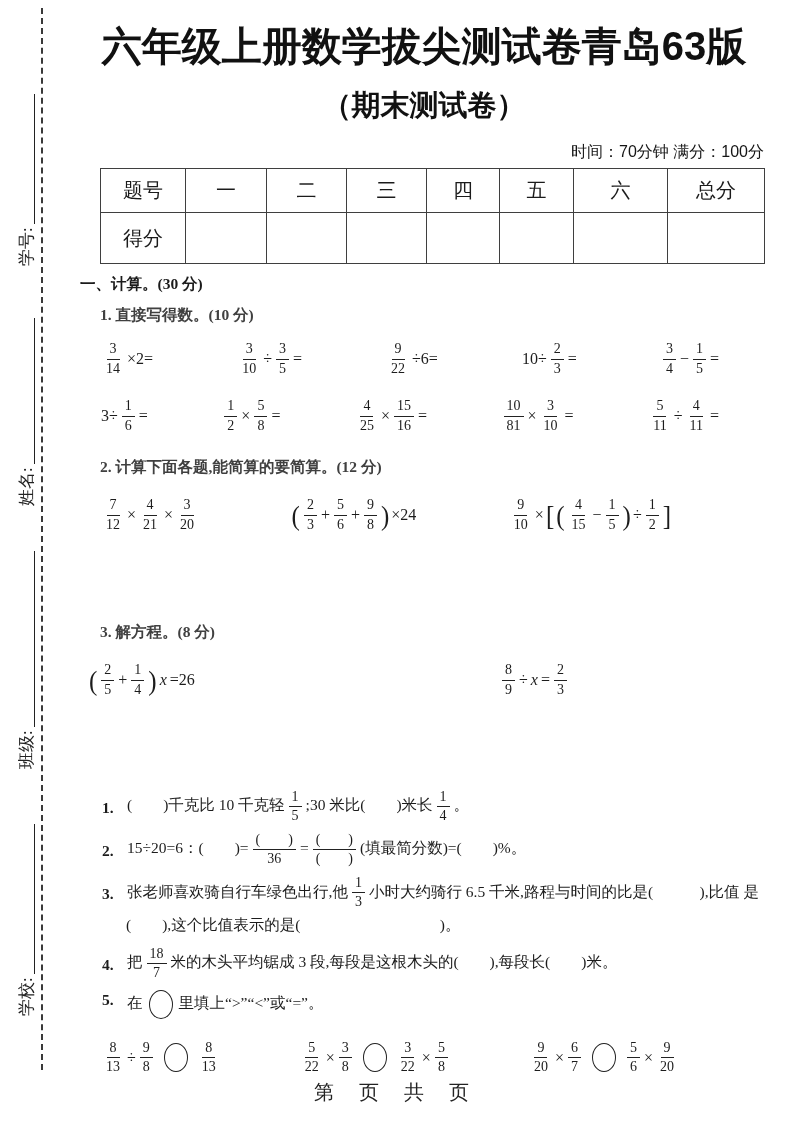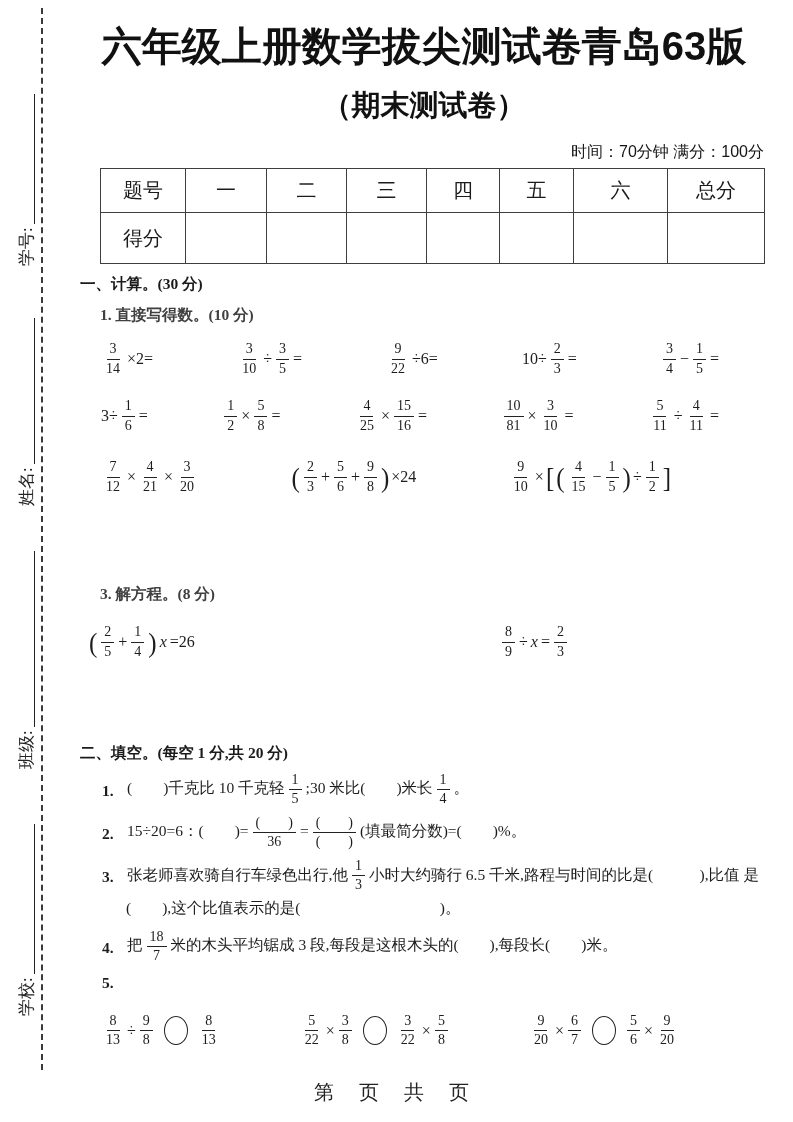--- a/index.html
+++ b/index.html
@@ -257,20 +257,21 @@
         </span>
         <span class="tx">÷</span>
         <span class="frac">
           <span class="num">4</span>
           <span class="den">11</span>
         </span>
         <span class="tx">=</span>
       </span>
   </div>
 
+  <div class="sub-h gap-s2">2. 计算下面各题,能简算的要简算。(12 分)</div>
   <div class="math-row row-simplify">
     <span class="expr">
         <span class="frac">
           <span class="num">7</span>
           <span class="den">12</span>
         </span>
         <span class="tx">×</span>
         <span class="frac">
           <span class="num">4</span>
           <span class="den">21</span>
@@ -354,21 +355,20 @@
         <span class="it">x</span>
         <span class="tx">=</span>
         <span class="frac">
           <span class="num">2</span>
           <span class="den">3</span>
         </span>
       </span>
   </div>
   <div class="workspace-b"></div>
 
-  <div class="sec-h">二、填空。(每空 1 分,共 20 分)</div>
 
   <div class="fill-item">
     <span class="no">1.</span>
     <span class="mathp"><span class="tx">(　　)千克比 10 千克轻</span><span class="frac">
           <span class="num">1</span>
           <span class="den">5</span>
         </span><span class="tx">;30 米比(　　)米长</span><span class="frac">
           <span class="num">1</span>
           <span class="den">4</span>
         </span><span class="tx">。</span></span>
@@ -392,20 +392,21 @@
   </div>
   <div class="fill-item">
     <span class="no">4.</span>
     <span class="mathp"><span class="tx">把</span><span class="frac">
           <span class="num">18</span>
           <span class="den">7</span>
         </span><span class="tx">米的木头平均锯成 3 段,每段是这根木头的(　　),每段长(　　)米。</span></span>
   </div>
   <div class="fill-item fi-tight">
     <span class="no">5.</span>
+    <span class="mathp"><span class="tx">在</span><span class="circ"></span><span class="tx">里填上“&gt;”“&lt;”或“=”。</span></span>
   </div>
 
   <div class="math-row row-compare">
     <span class="expr">
         <span class="frac">
           <span class="num">8</span>
           <span class="den">13</span>
         </span>
         <span class="tx">÷</span>
         <span class="frac">

